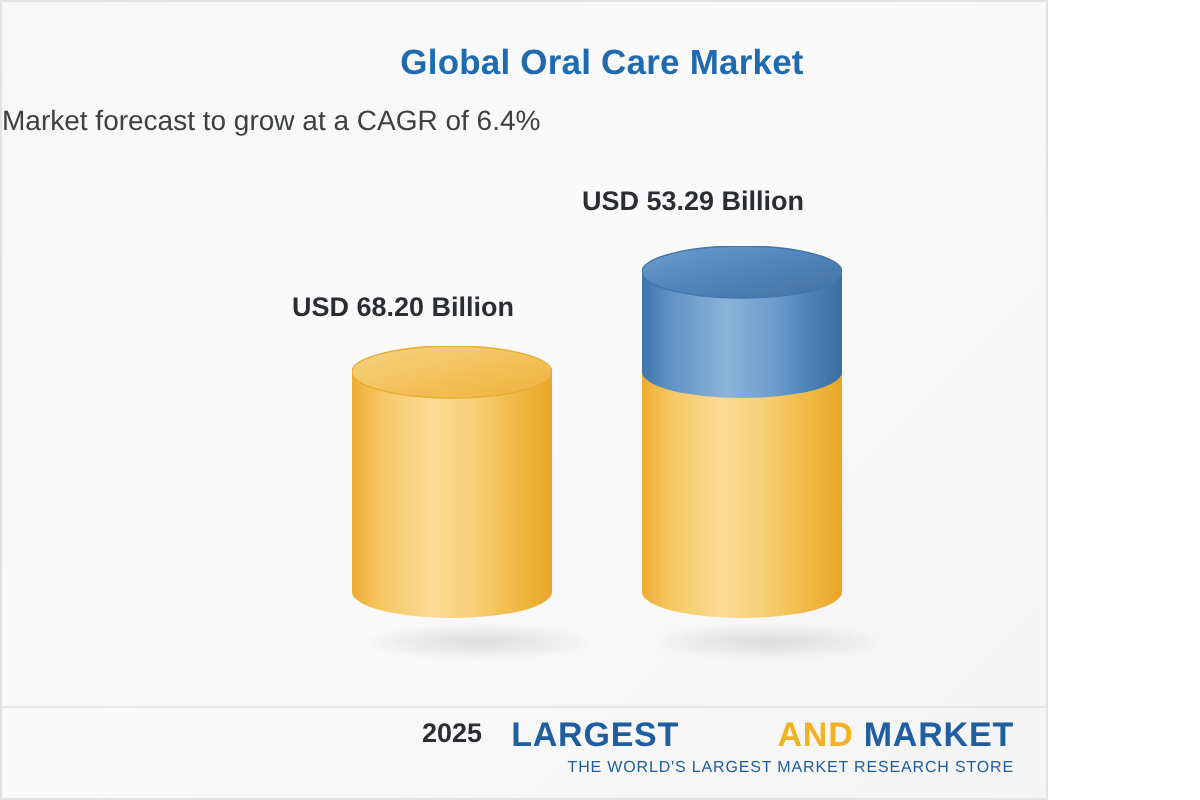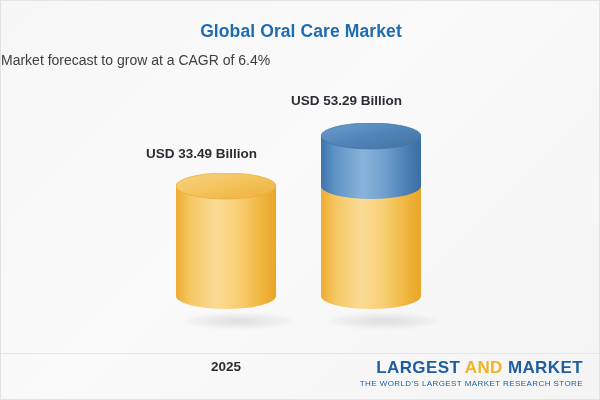--- a/index.html
+++ b/index.html
@@ -9,21 +9,21 @@
   body {
     width: 600px;
     height: 400px;
     background: #ffffff;
     font-family: "Liberation Sans", sans-serif;
     overflow: hidden;
   }
 
   #infographic {
     position: relative;
-    width: 600px;
+    width: 524px;
     height: 400px;
     box-sizing: border-box;
     background: linear-gradient(135deg, #f7f7f7 0%, #fafafa 45%, #f4f4f4 100%);
     border: 1px solid #e2e2e2;
     overflow: hidden;
   }
 
   
   #chart-title {
     position: absolute;
@@ -136,21 +136,21 @@
     text-align: right;
   }
   #brand-wordmark {
     font-size: 17px;
     font-weight: bold;
     letter-spacing: 0.4px;
     line-height: 1.05;
     color: #1f5fa0;
     white-space: nowrap;
   }
-  #brand-word-and { color: #f0b323; }
+  #brand-word-and { color: #f0b323; margin-left: 44px; }
   #brand-tagline {
     margin-top: 2px;
     font-size: 8px;
     font-weight: normal;
     letter-spacing: 0.42px;
     color: #1f5fa0;
     white-space: nowrap;
   }
 </style>
 </head>
@@ -159,21 +159,21 @@
 <div id="infographic">
 
   <div id="chart-title">Global Oral Care Market</div>
 
   <div id="chart-subtitle">Market forecast to grow at a CAGR of 6.4%</div>
 
   <div id="plot-area">
 
     <div class="bar-group" id="bar-group-2025">
 
-      <div class="value-label" id="value-label-2025">USD 33.49 Billion</div>
+      <div class="value-label" id="value-label-2025">USD 68.20 Billion</div>
 
       <div class="cyl-shadow"></div>
 
       <svg class="cylinder" id="cylinder-2025" viewBox="0 0 100 136" preserveAspectRatio="none">
         <defs>
           <linearGradient id="goldBody25" x1="0" y1="0" x2="1" y2="0">
             <stop offset="0" stop-color="#eeab32"></stop>
             <stop offset="0.14" stop-color="#f5c762"></stop>
             <stop offset="0.40" stop-color="#fbdb95"></stop>
             <stop offset="0.62" stop-color="#f8cf75"></stop>

